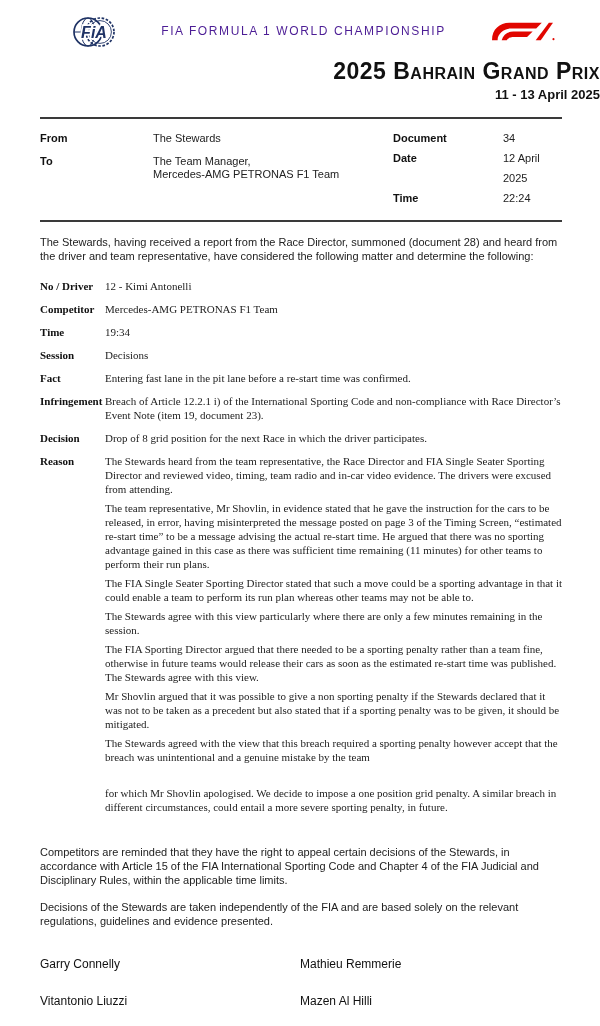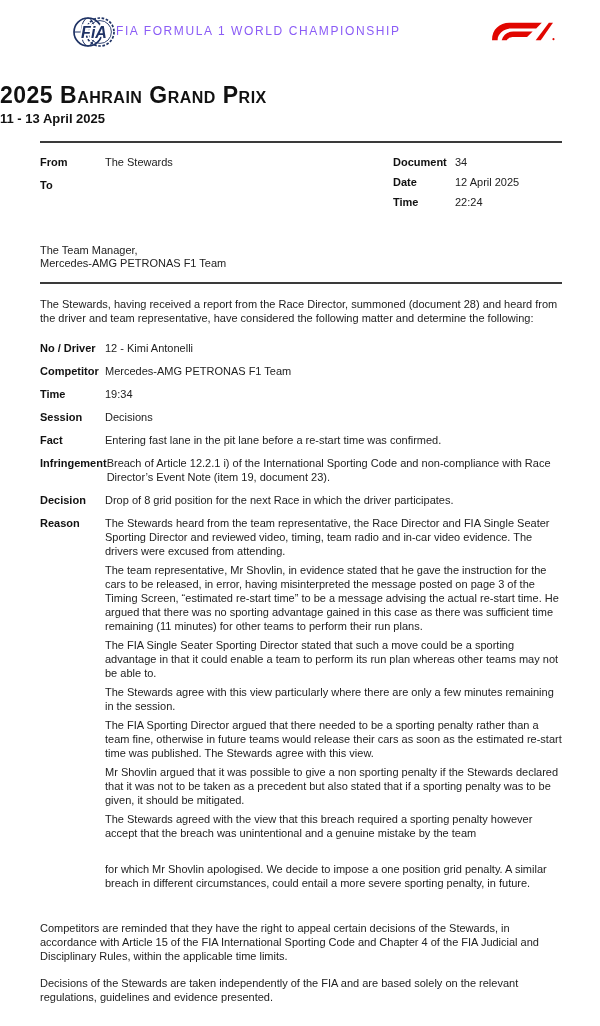--- a/index.html
+++ b/index.html
@@ -2,51 +2,51 @@
 <html><head>
 <meta charset="utf-8">
 <style>
   html,body { margin:0; padding:0; background:#ffffff; }
   body { width:600px; font-family:"Liberation Sans", sans-serif; color:#1a1a1a; }
   .page { position:relative; width:600px; height:1026px; overflow:hidden; background:#fff; }
 
   
   .header { display:flex; align-items:flex-start; padding:10px 45px 0 72px; }
   .fia-logo { width:44px; height:44px; flex:0 0 auto; }
-  .champ-title { flex:1; text-align:left; margin-top:14px; font-size:12px;
-                 letter-spacing:1.6px; color:#8b5cf6; white-space:nowrap; font-weight:400; }
+  .champ-title { flex:1; text-align:center; margin-top:14px; font-size:12px;
+                 letter-spacing:1.6px; color:#4c1d95; white-space:nowrap; font-weight:400; }
   .f1-logo { width:64px; height:26px; margin-top:8px; flex:0 0 auto; }
 
   
-  .title-block { text-align:left; margin-top:28px; }
+  .title-block { text-align:right; margin-top:4px; }
   .event-title { font-size:23px; font-weight:bold; font-variant:small-caps;
                  letter-spacing:0.5px; color:#111; }
   .event-dates { font-size:13px; font-weight:bold; margin-top:2px; color:#111; }
 
   .rule { border:0; border-top:2px solid #3a3a3a; margin:0 38px 0 40px; }
   .rule-1 { margin-top:15px; }
 
   
   .meta { display:flex; padding:9px 38px 12px 40px; }
   .meta-left { width:353px; display:flex; flex-direction:column; }
   .meta-right { flex:1; display:flex; flex-direction:column; }
-  .meta-row { display:flex; line-height:20px; font-size:11px; }
+  .meta-row { display:flex; line-height:20px; font-size:11px;gap:48px; }
   .meta-label { font-weight:bold; color:#111; }
   .meta-left .meta-label { width:65px; flex:0 0 65px; }
   .meta-right .meta-label { width:62px; flex:0 0 62px; }
   .meta-value { color:#222; }
   .meta-value .line { display:block; line-height:13px; }
-  .meta-row.to-row { margin-top:7px;flex-direction:column; }
+  .meta-row.to-row { margin-top:7px; }
   .meta-row.to-row .meta-label { line-height:13px; }
 
   
   .body-text { padding:0 38px 0 40px; font-size:11px; line-height:14px; color:#222; }
   .intro { margin-top:13px; }
 
-  .details { margin-top:16px; }
+  .details { margin-top:16px;font-family:Liberation Serif, serif; }
   .detail-row { display:flex; margin-bottom:9px; }
   .detail-label { flex:0 0 65px; font-weight:bold; white-space:nowrap; color:#111; }
   .detail-value { flex:1; }
   .detail-value p { margin:0 0 5px 0; }
   .detail-value p:last-child { margin-bottom:0; }
 
   .closing { margin-top:31px; }
   .closing p { margin:0 0 13px 0; }
   .closing p:last-child { margin-bottom:0; }
 

